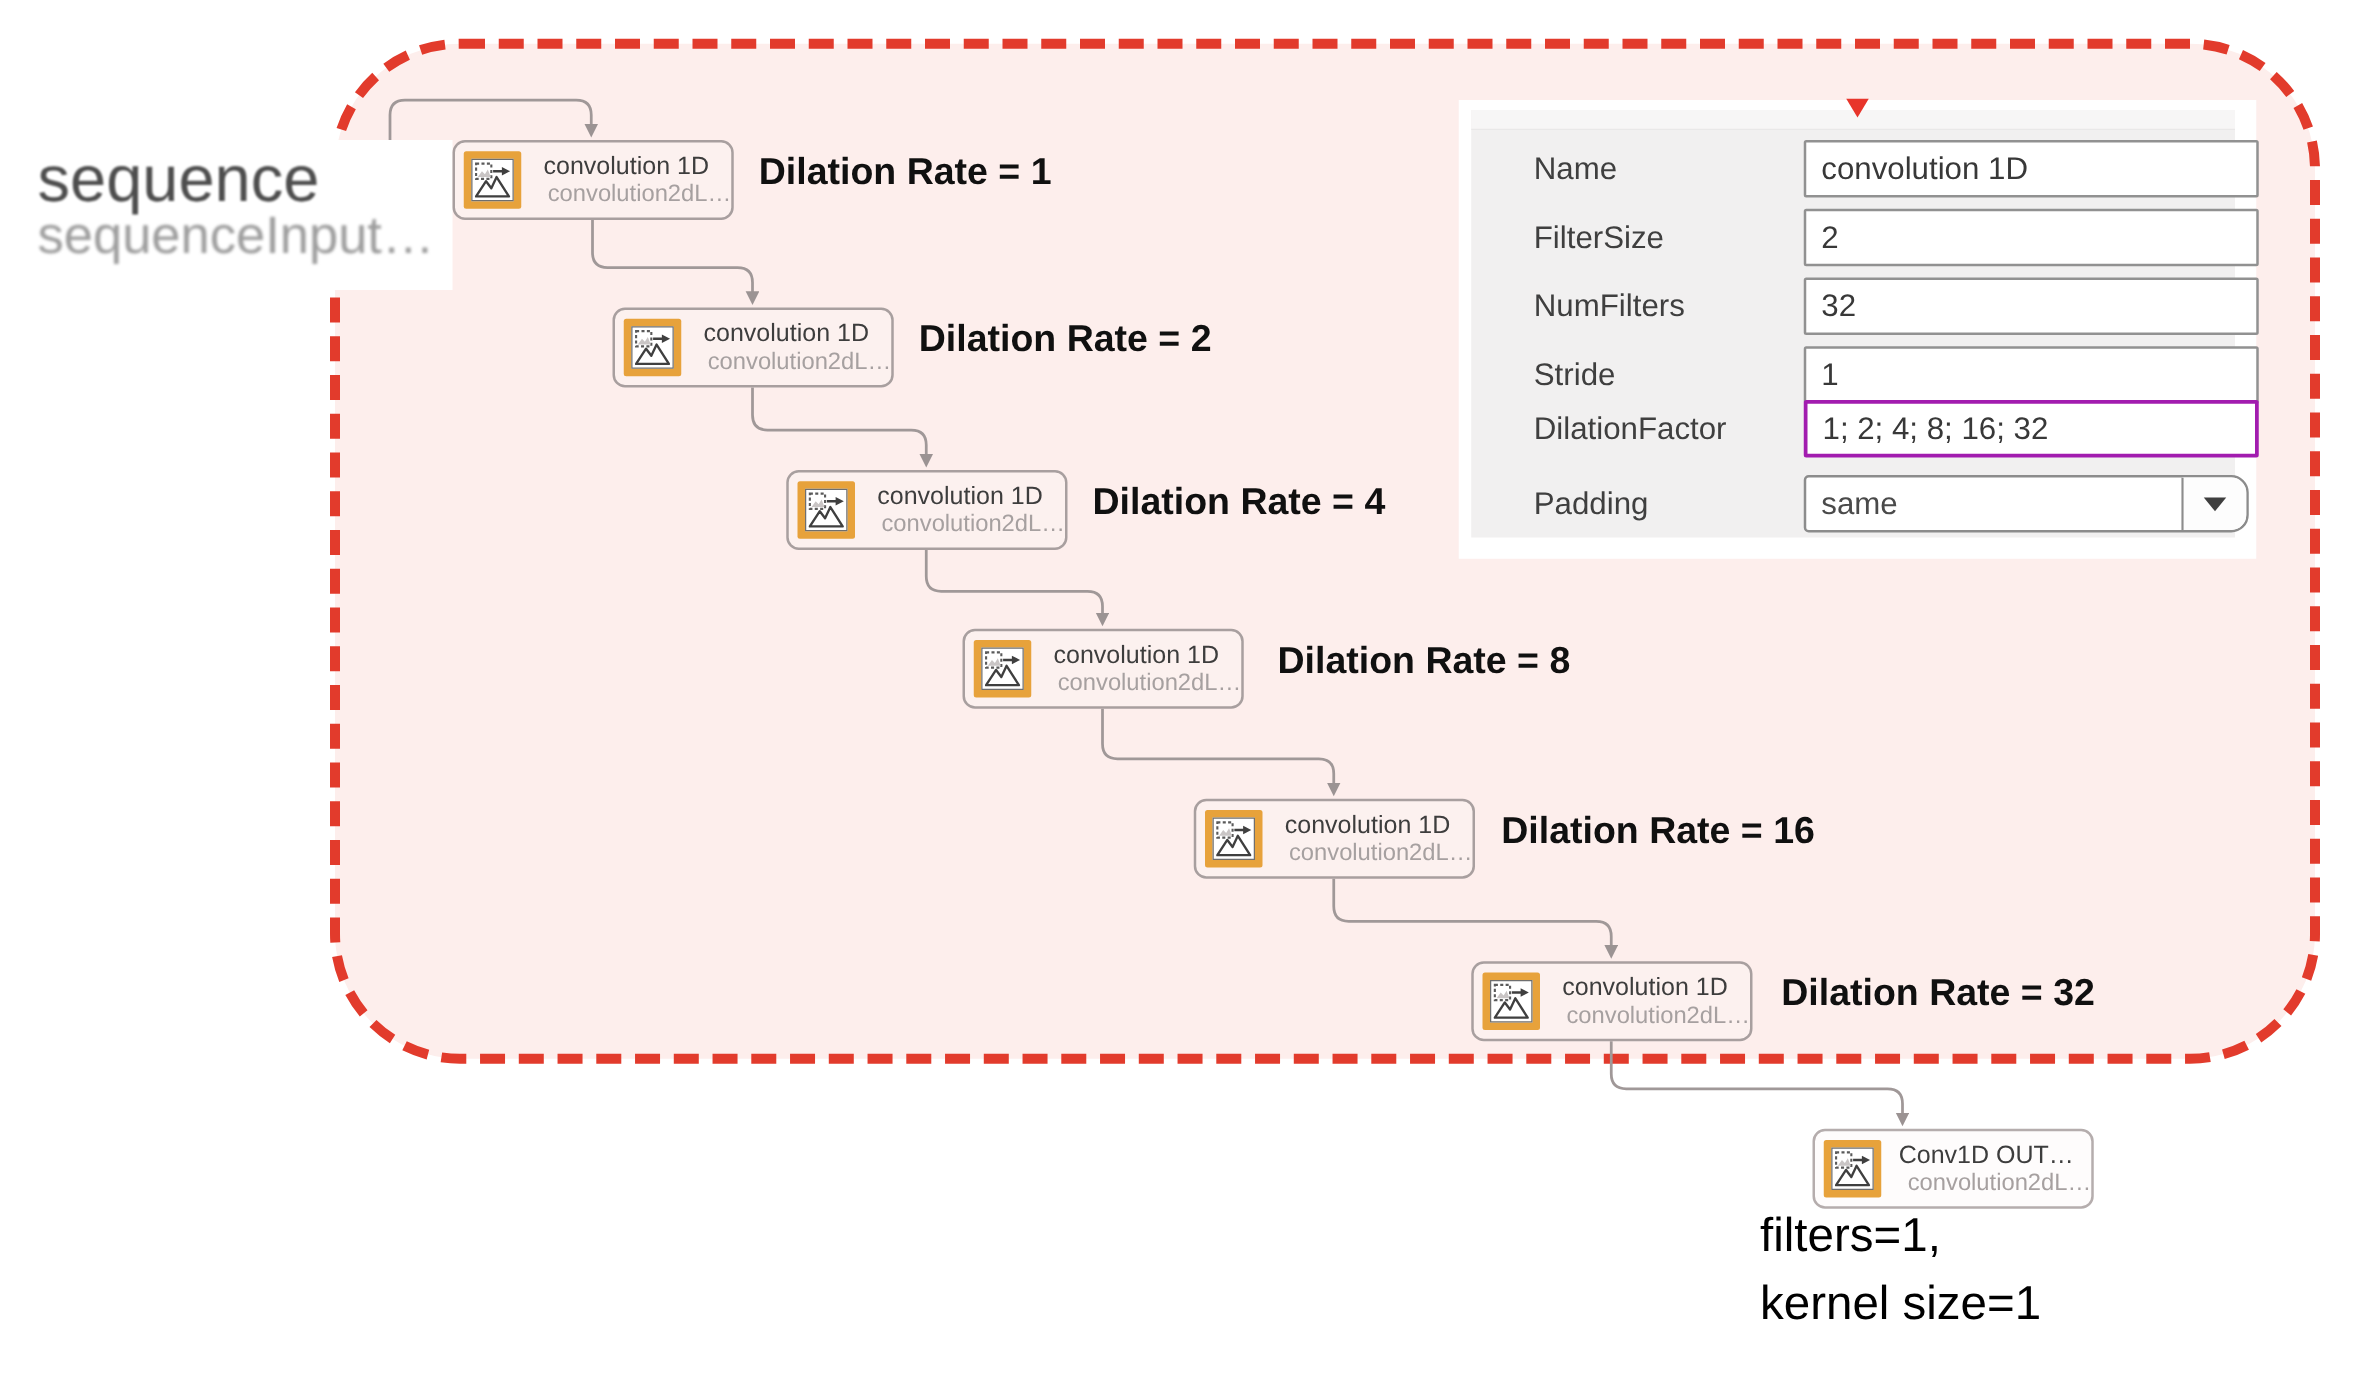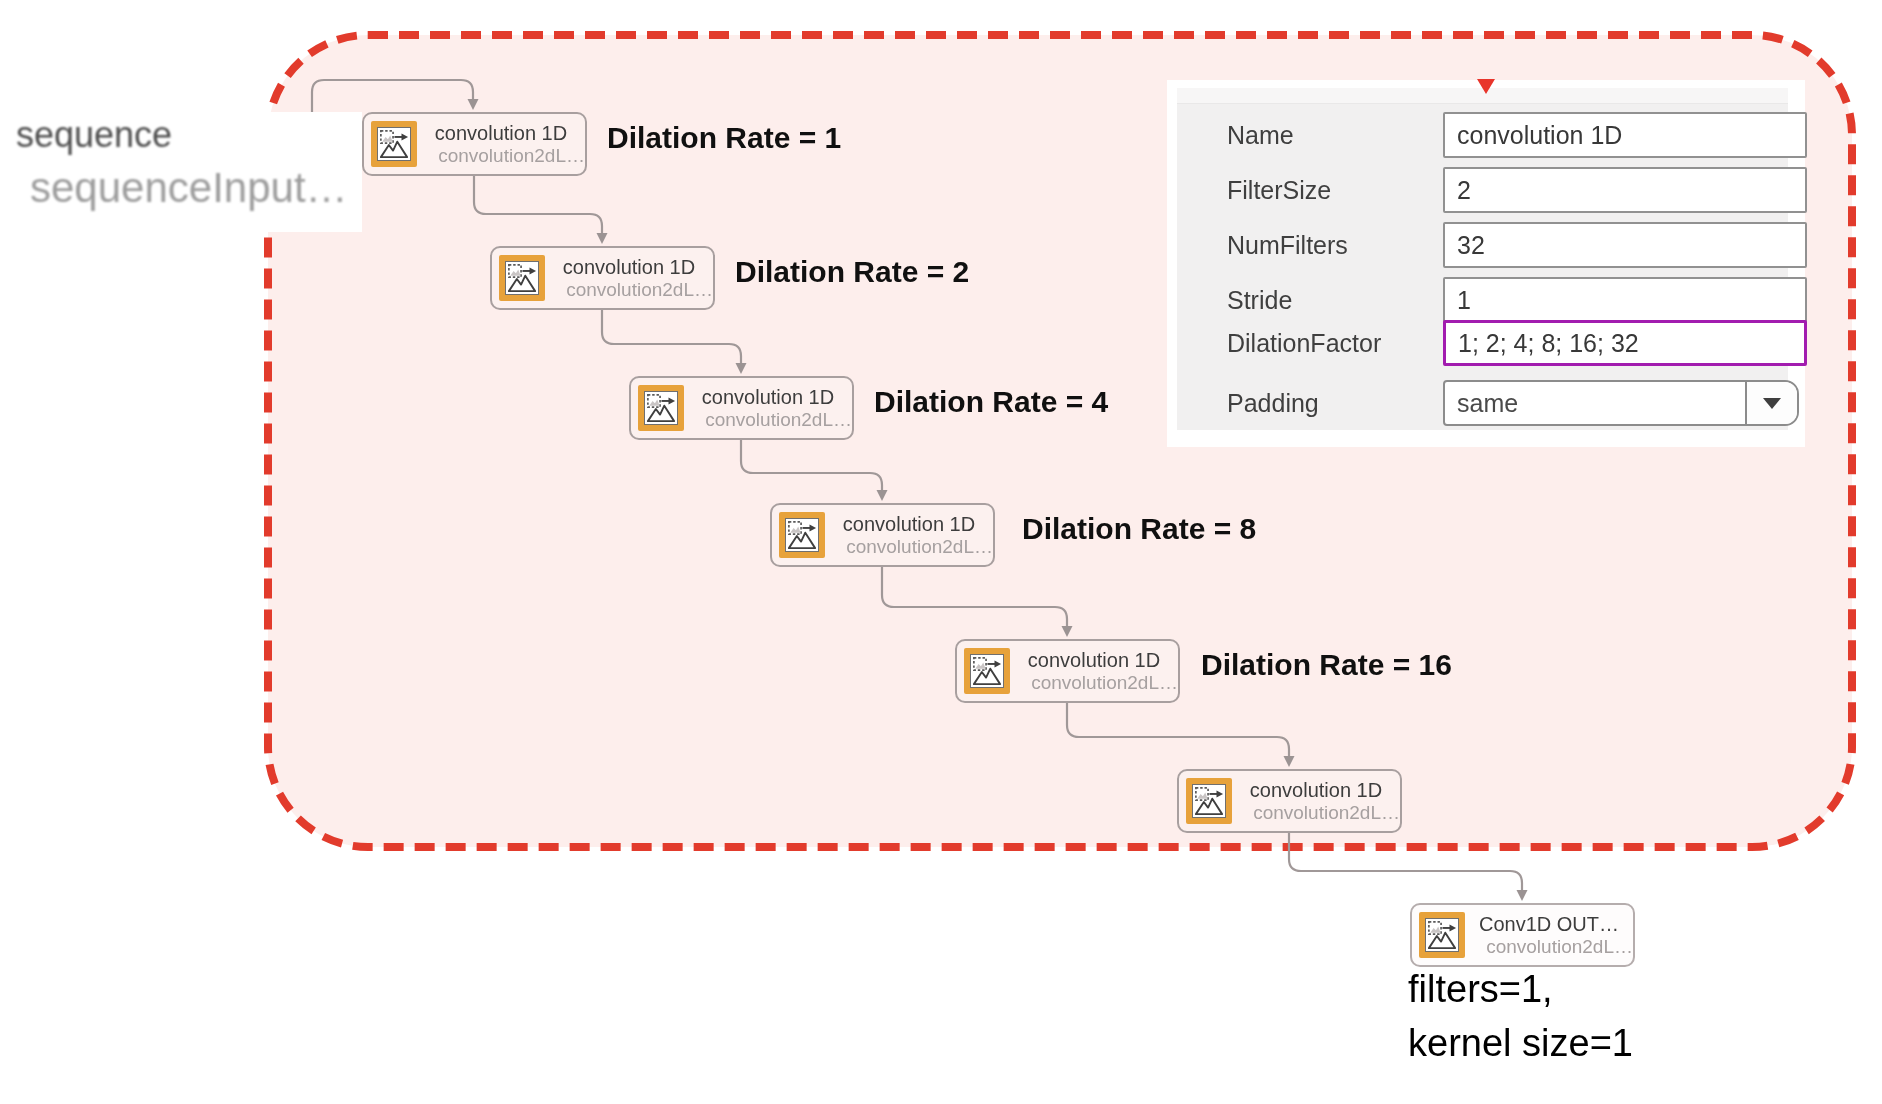--- a/index.html
+++ b/index.html
@@ -2,30 +2,30 @@
 <html><head>
 <meta charset="utf-8">
 <style>
   html,body{margin:0;padding:0;background:#ffffff;}
   .canvas{position:relative;width:1882px;height:1104px;background:#ffffff;overflow:hidden;
           font-family:"Liberation Sans", sans-serif;}
   .wires{position:absolute;left:0;top:0;width:1882px;height:1104px;}
 
   
   .seq-patch{position:absolute;left:0;top:112px;width:362px;height:120px;background:#ffffff;}
-  .seq-title{position:absolute;left:16px;top:2px;font-size:36px;font-weight:500;color:#4e4e4e;
+  .seq-title{position:absolute;left:30px;top:2px;font-size:52px;font-weight:500;color:#4e4e4e;
              filter:blur(0.9px);white-space:nowrap;}
   .seq-sub{position:absolute;left:30px;top:52px;font-size:42px;color:#9d9d9d;
            filter:blur(1.1px);white-space:nowrap;}
 
   
   .block{position:absolute;width:225px;height:64px;box-sizing:border-box;
          border:2px solid #a89f9f;border-radius:10px;background:#fcf1ef;
          display:flex;align-items:center;padding-left:7px;}
-  .block.out{background:#fefcfc;border-color:#b5adad;}
+  .block.out{background:#fefcfc;border-color:#b5adad;margin-left:40px;}
   .block-icon{width:46px;height:46px;background:#e7a23b;border-radius:2px;
               display:flex;align-items:center;justify-content:center;flex:0 0 auto;}
   .icon-inner{width:34px;height:34px;background:#ffffff;border:1.5px solid #6f6f6f;
               box-sizing:border-box;display:flex;align-items:center;justify-content:center;}
   .block-text{flex:1;text-align:center;line-height:1.05;overflow:hidden;}
   .block-title{font-size:20px;color:#3d3d3d;white-space:nowrap;}
   .block-sub{font-size:19px;color:#a6a0a0;white-space:nowrap;margin-top:2px;text-align:right;}
 
   
   .dilation-label{position:absolute;font-size:30px;font-weight:700;color:#101010;
@@ -208,20 +208,21 @@
         <div class="block-title">Conv1D OUT…</div>
     <div class="block-sub">convolution2dL…</div>
       </div>
   </div>
 
   <div class="dilation-label" style="left:607px;top:114px">Dilation Rate = 1</div>
   <div class="dilation-label" style="left:735px;top:248px">Dilation Rate = 2</div>
   <div class="dilation-label" style="left:874px;top:378px">Dilation Rate = 4</div>
   <div class="dilation-label" style="left:1022px;top:505px">Dilation Rate = 8</div>
   <div class="dilation-label" style="left:1201px;top:641px">Dilation Rate = 16</div>
+  <div class="dilation-label" style="left:1425px;top:771px">Dilation Rate = 32</div>
 
   <div class="note">
     <div>filters=1,</div>
     <div>kernel size=1</div>
   </div>
 
   <div class="panel-card">
     <div class="panel-body">
 
       <div class="prow" style="top:24px">

